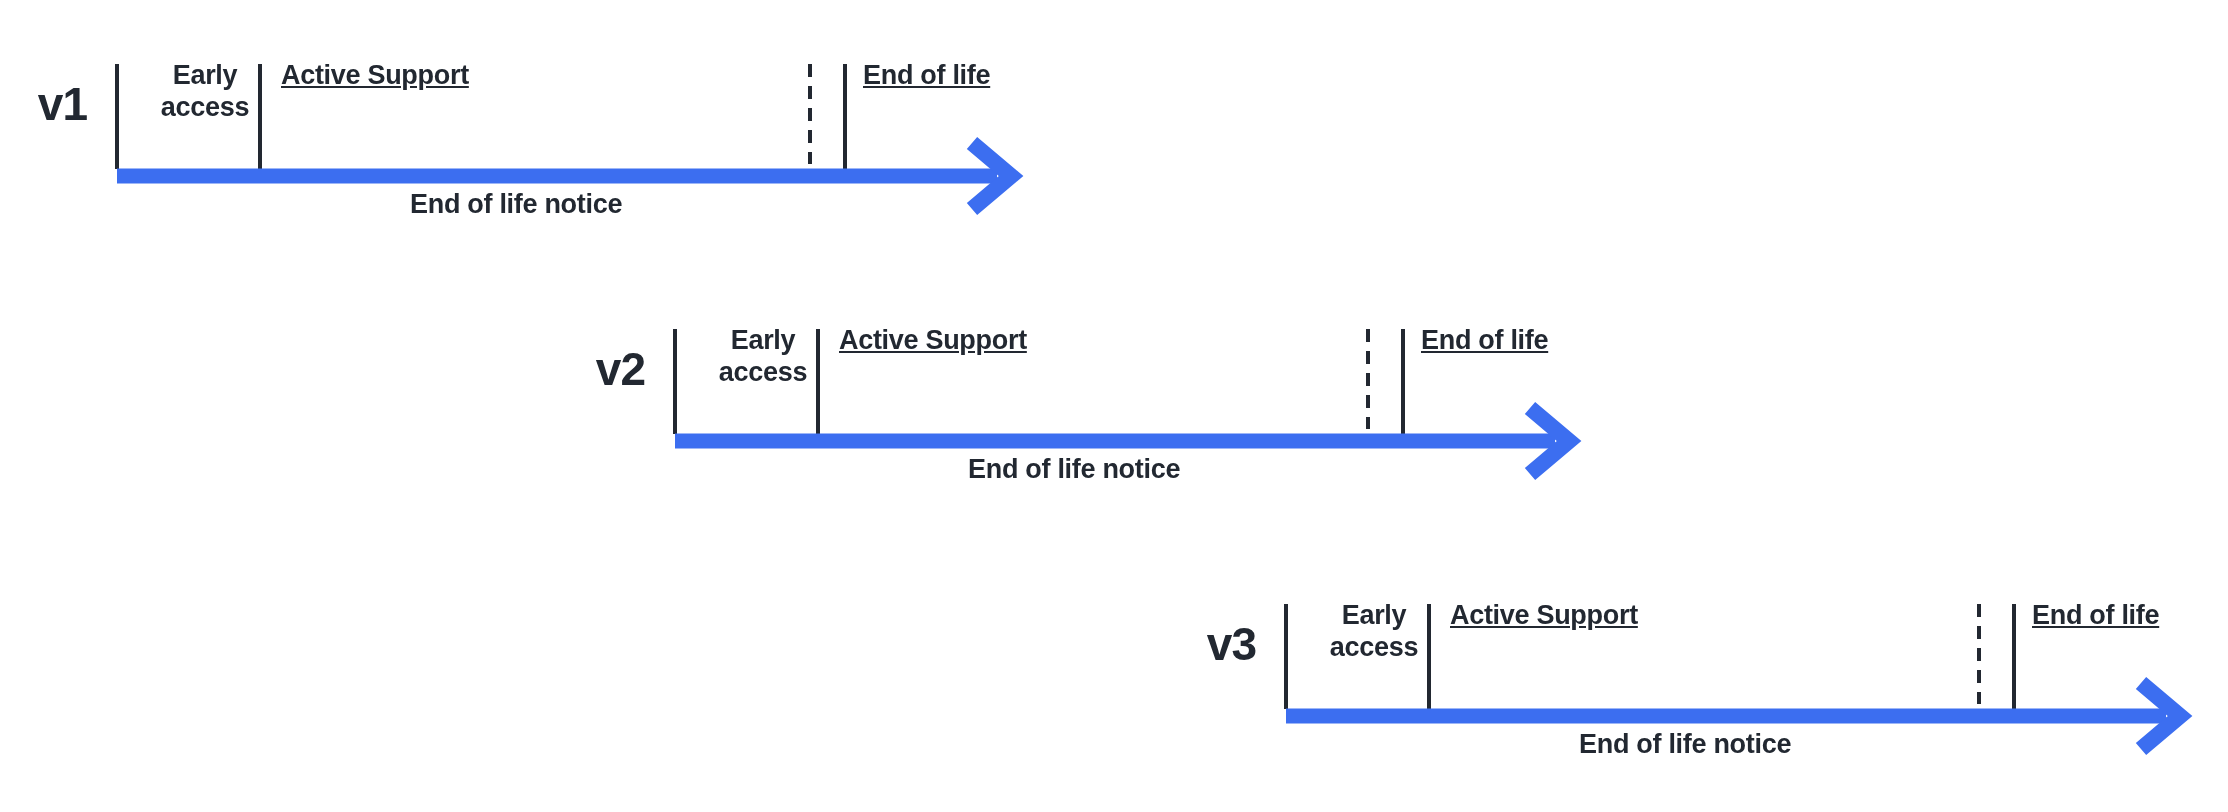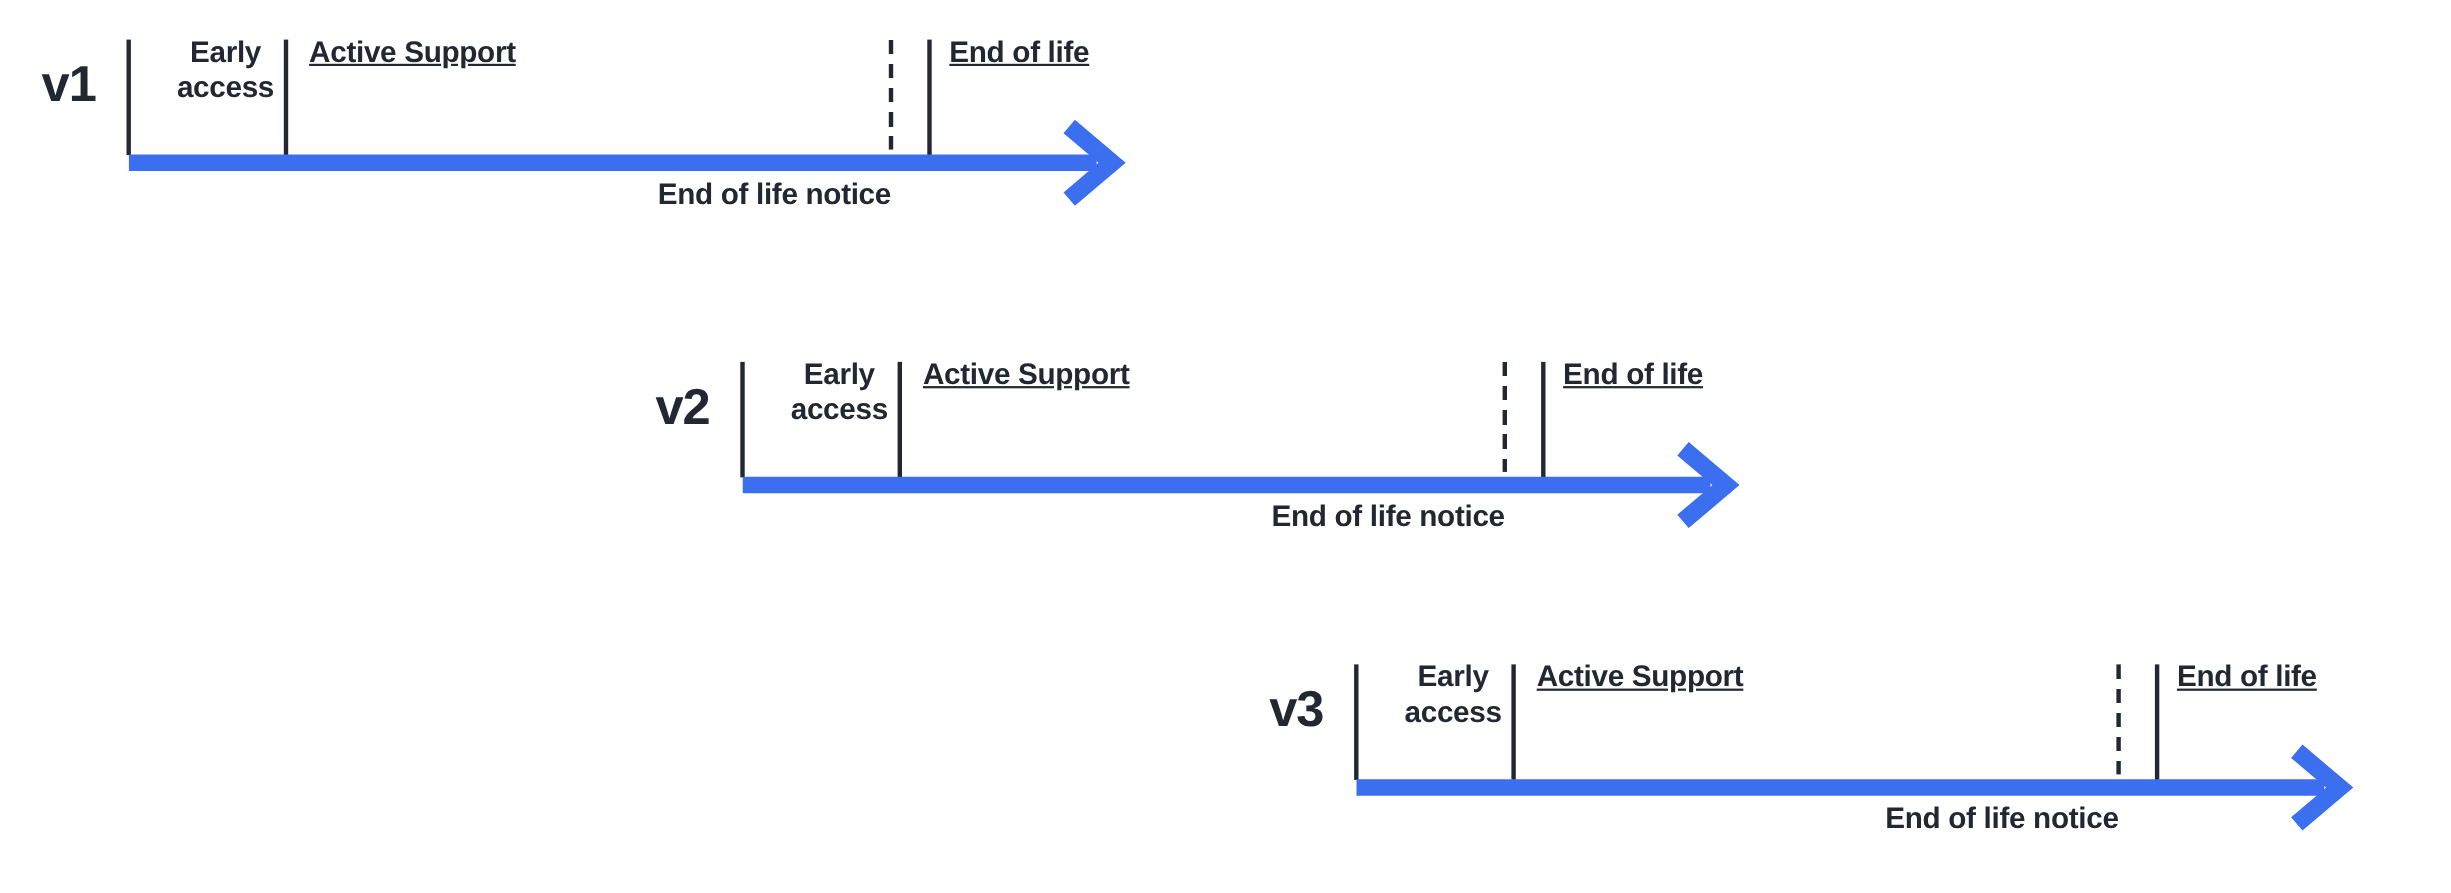--- a/index.html
+++ b/index.html
@@ -16,23 +16,23 @@
     background: var(--color-background);
     overflow: hidden;
     font-family: "Liberation Sans", sans-serif;
     color: var(--color-text);
   }
   .timeline-row {
     position: absolute;
     width: 1060px;
     height: 175px;
   }
-  .row-v1 { left: 0px;    top: 36px;  }
+  .row-v1 { left: 0px;    top: 64px;  }
   .row-v2 { left: 558px;  top: 329px; }
-  .row-v3 { left: 1116px; top: 604px; }
+  .row-v3 { left: 1169px; top: 604px; }
 
   .version-label {
     position: absolute;
     left: 0; top: 14px;
     width: 87px;
     text-align: right;
     font-size: 46px;
     font-weight: 700;
     letter-spacing: -1px;
     line-height: 1.15;
@@ -70,21 +70,20 @@
     color: var(--color-text);
   }
   .label-early   { left: 140px; width: 130px; text-align: center; }
   .label-support { left: 281px; width: 420px; white-space: nowrap; text-decoration: underline; }
   .label-eol     { left: 863px; width: 250px; white-space: nowrap; text-decoration: underline; }
   .eol-notice-label {
     position: absolute;
     top: 124px;
     left: 410px;
     width: 400px;
-    text-align: right;
     font-size: 27px;
     font-weight: 700;
     letter-spacing: -0.3px;
     line-height: 32px;
     color: var(--color-text);
   }
   .timeline-arrow {
     position: absolute;
     left: 117px;
     top: 60px;

